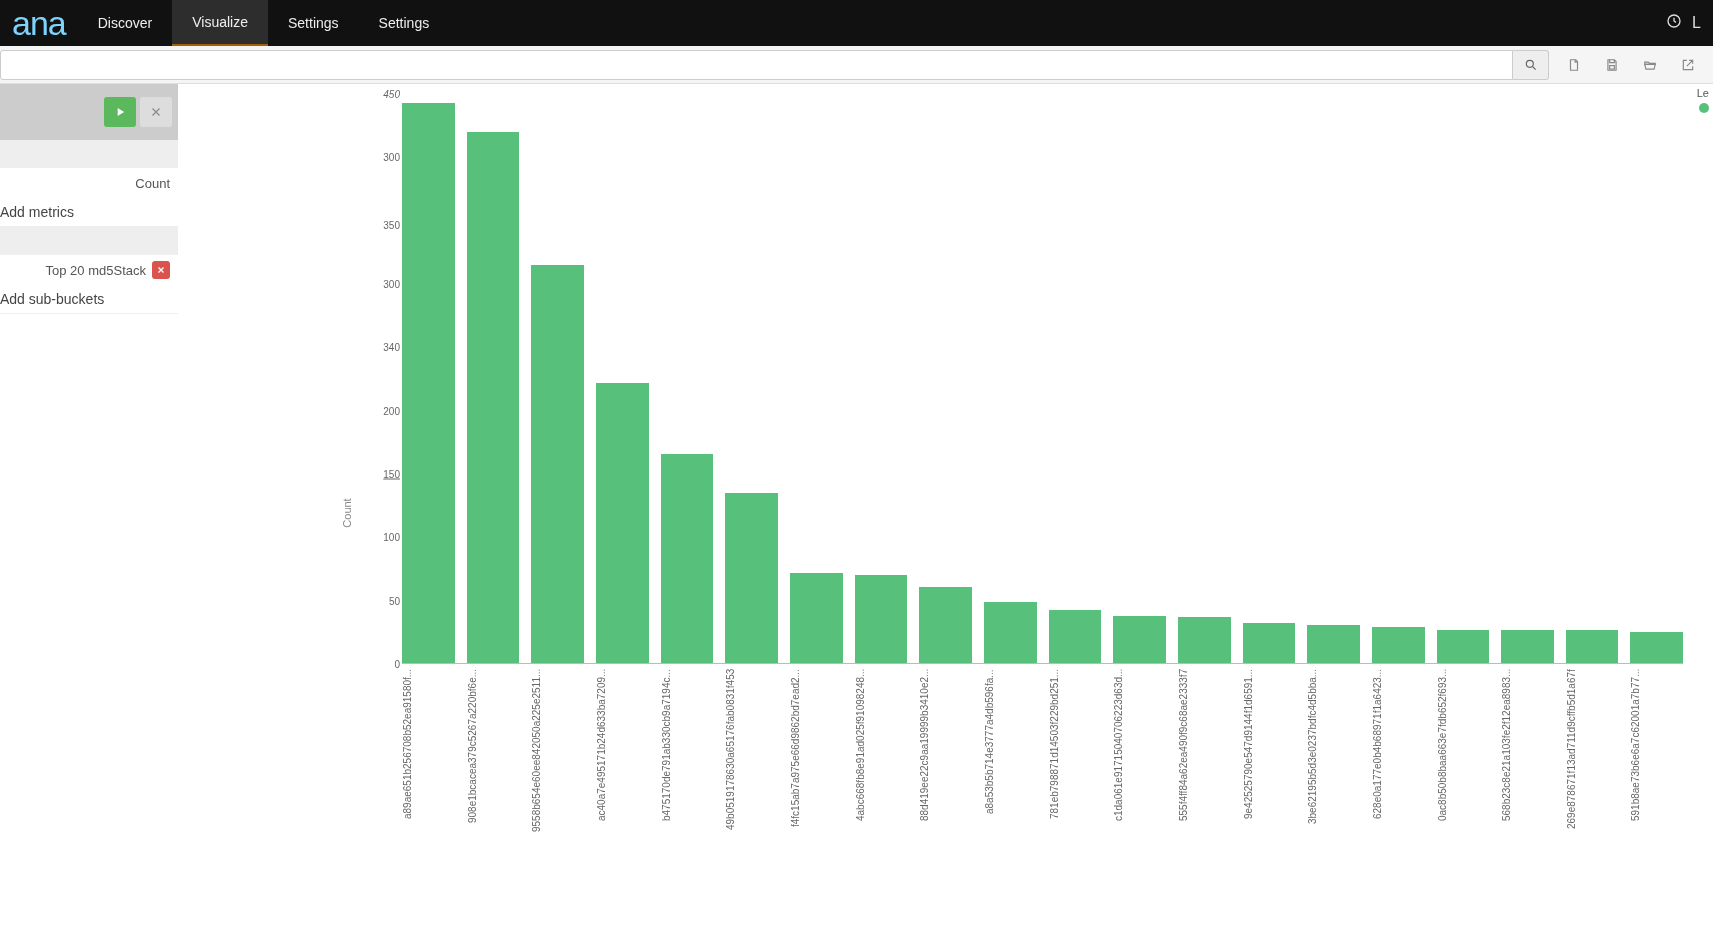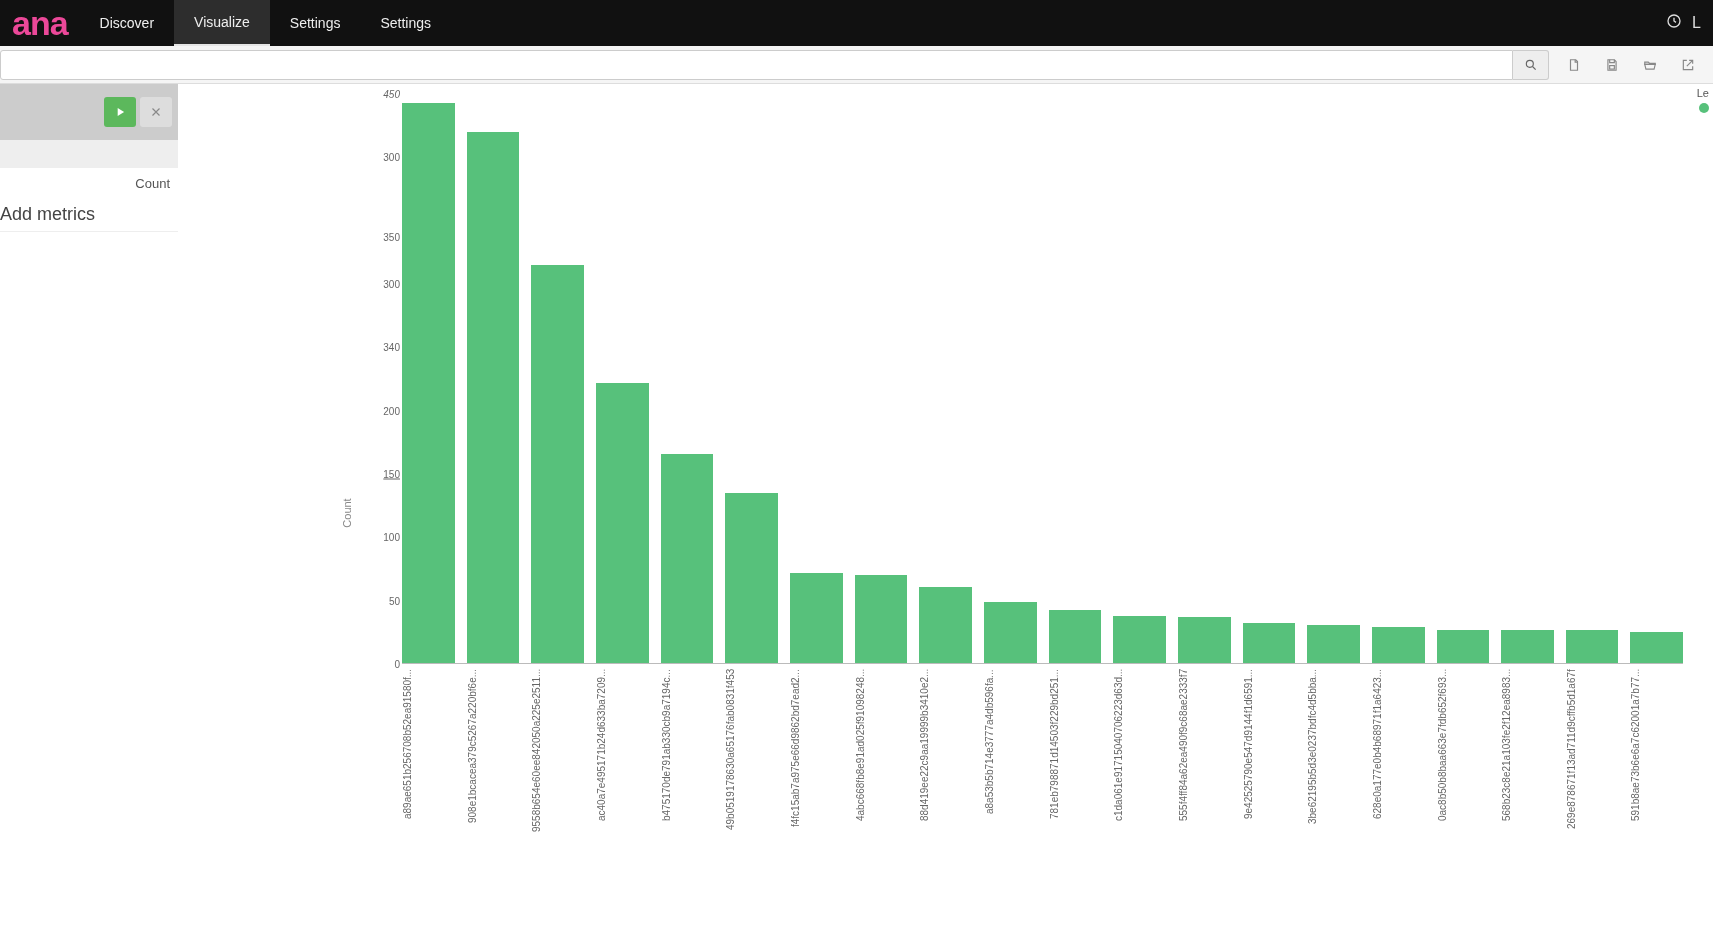--- a/index.html
+++ b/index.html
@@ -1,43 +1,43 @@
 <!DOCTYPE html>
 <html><head>
 <meta charset="utf-8">
 <style>
   * { box-sizing: border-box; margin: 0; padding: 0; }
   html, body { width: 1713px; height: 942px; font-family: "Helvetica Neue", Arial, sans-serif; background: #fff; overflow: hidden; }
 
   
   .topnav { position: absolute; top: 0; left: 0; right: 0; height: 46px; background: #111; display: flex; align-items: stretch; color: #eee; z-index: 10; }
-  .logo { font-size: 34px; font-weight: 700; color: #ec4899; padding: 0 12px; display: flex; align-items: center; letter-spacing: -1px; }
+  .logo { font-size: 34px; font-weight: 400; color: #7dd3fc; padding: 0 12px; display: flex; align-items: center; letter-spacing: -1px; }
   .nav-item { display: flex; align-items: center; padding: 0 20px; font-size: 14px; cursor: pointer; }
-  .nav-item.active { background: #2d2d2d; border-bottom: 2px solid #e5e5e5; }
+  .nav-item.active { background: #2d2d2d; border-bottom: 2px solid #a16207; }
   .nav-right { margin-left: auto; display: flex; align-items: center; padding-right: 12px; gap: 10px; color: #ddd; }
   .clock-icon { width: 16px; height: 16px; }
 
   
   .filterbar { position: absolute; top: 46px; left: 0; right: 0; height: 38px; background: #f5f5f5; border-bottom: 1px solid #ddd; display: flex; align-items: center; }
   .search-box { flex: 1; height: 30px; margin: 4px 0 4px 0; background: #fff; border: 1px solid #ccc; border-radius: 3px 0 0 3px; display: flex; }
   .search-input { flex: 1; border: none; outline: none; font-size: 13px; padding: 0 8px; background: transparent; }
   .search-btn { width: 36px; height: 30px; background: #eee; border: 1px solid #ccc; border-left: none; border-radius: 0 3px 3px 0; display: flex; align-items: center; justify-content: center; cursor: pointer; }
   .tool-icons { display: flex; gap: 4px; padding: 0 8px; }
   .tool-icon { width: 34px; height: 30px; display: flex; align-items: center; justify-content: center; color: #888; cursor: pointer; border-radius: 3px; }
 
   
   .left-panel { position: absolute; top: 84px; left: 0; width: 178px; bottom: 0; background: #fff; }
   .panel-controls { height: 56px; background: #ccc; display: flex; align-items: center; justify-content: flex-end; padding-right: 6px; gap: 4px; }
   .run-btn { width: 32px; height: 30px; background: #5cb85c; color: #fff; display: flex; align-items: center; justify-content: center; cursor: pointer; border-radius: 3px; }
   .close-btn { width: 32px; height: 30px; background: #ddd; color: #888; display: flex; align-items: center; justify-content: center; cursor: pointer; border-radius: 3px; }
   .agg-section { border-bottom: 1px solid #eee; }
   .agg-header { height: 28px; background: #eee; }
   .agg-row { display: flex; align-items: center; height: 30px; padding: 0 8px; font-size: 13px; color: #555; justify-content: flex-end; gap: 6px; }
   .agg-value { font-weight: 400; }
-  .add-link { font-size: 18px; color: #444; padding: 6px 0 6px 0; display: flex; align-items: center; cursor: pointer; }
+  .add-link { font-size: 14px; color: #444; padding: 6px 0 6px 0; display: flex; align-items: center; cursor: pointer; }
   .remove-badge { width: 18px; height: 18px; background: #d9534f; color: #fff; border-radius: 3px; display: inline-flex; align-items: center; justify-content: center; font-size: 11px; cursor: pointer; }
 
   
   .chart-area { position: absolute; top: 84px; left: 178px; right: 0; bottom: 0; background: #fff; }
   .legend { position: absolute; top: 2px; right: 4px; font-size: 11px; color: #555; text-align: right; line-height: 14px; }
   .legend-dot { display: inline-block; width: 10px; height: 10px; border-radius: 50%; background: #57c17b; vertical-align: middle; }
 
   .y-axis-label { position: absolute; left: 184px; top: 50%; transform: translate(-100%, -50%) rotate(-90deg); transform-origin: center; font-size: 11px; color: #888; }
 
   .plot { position: absolute; left: 224px; right: 30px; top: 10px; height: 570px; }
@@ -127,40 +127,52 @@
   </div>
 
   <div class="agg-section">
     <div class="agg-header"></div>
     <div class="agg-row">
       <span class="agg-value">Count</span>
     </div>
     <div class="add-link">Add metrics</div>
   </div>
 
+  <div class="agg-section">
+    <div class="agg-header"></div>
+    <div class="agg-row">
+      <span class="agg-value">Top 20 md5Stack</span>
+      <span class="remove-badge">
+        <svg viewBox="0 0 24 24" width="10" height="10" fill="none" stroke="#fff" stroke-width="3">
+            <path d="M6 6l12 12M18 6L6 18"></path>
+          </svg>
+      </span>
+    </div>
+    <div class="add-link">Add sub-buckets</div>
+  </div>
 </div>
 
 <div class="chart-area">
   <div class="legend">
     <span>Le</span><br>
     <span class="legend-dot"></span>
   </div>
 
   <div class="y-axis-label">Count</div>
 
   <div class="plot">
     <div class="y-ticks" id="y-ticks">
         <div class="y-tick" style="top: 570px;">0</div>
         <div class="y-tick" style="top: 506.667px; padding-left: 48px;">50</div>
         <div class="y-tick" style="top: 443.333px;">100</div>
         <div class="y-tick" style="top: 380px; text-decoration: underline;">150</div>
         <div class="y-tick" style="top: 316.667px;">200</div>
         <div class="y-tick" style="top: 253.333px;">340</div>
         <div class="y-tick" style="top: 190px;">300</div>
-        <div class="y-tick" style="top: 143px; text-align: right;">350</div>
+        <div class="y-tick" style="top: 131px; text-align: right;">350</div>
         <div class="y-tick" style="top: 63.3333px;">300</div>
         <div class="y-tick" style="top: 0px; font-style: italic;">450</div>
       </div>
     <div id="gridlines"></div>
     <div class="bars" id="bars">
         <div class="bar" title="a89ae651b256708b52ea91580f...: 443" style="height: 561.133px; background: rgb(87, 193, 123);"></div>
         <div class="bar" title="908e1bcacea379c5267a220bf6e...: 420" style="height: 532px; background: rgb(87, 193, 123);"></div>
         <div class="bar" title="9558b654e60ee842050a225e2511...: 315" style="height: 399px; background: rgb(87, 193, 123);"></div>
         <div class="bar" title="ac40a7e495171b24d633ba7209...: 222" style="height: 281.2px; background: rgb(87, 193, 123);"></div>
         <div class="bar" title="b475170de791ab330cb9a7194c...: 166" style="height: 210.267px; background: rgb(87, 193, 123);"></div>

